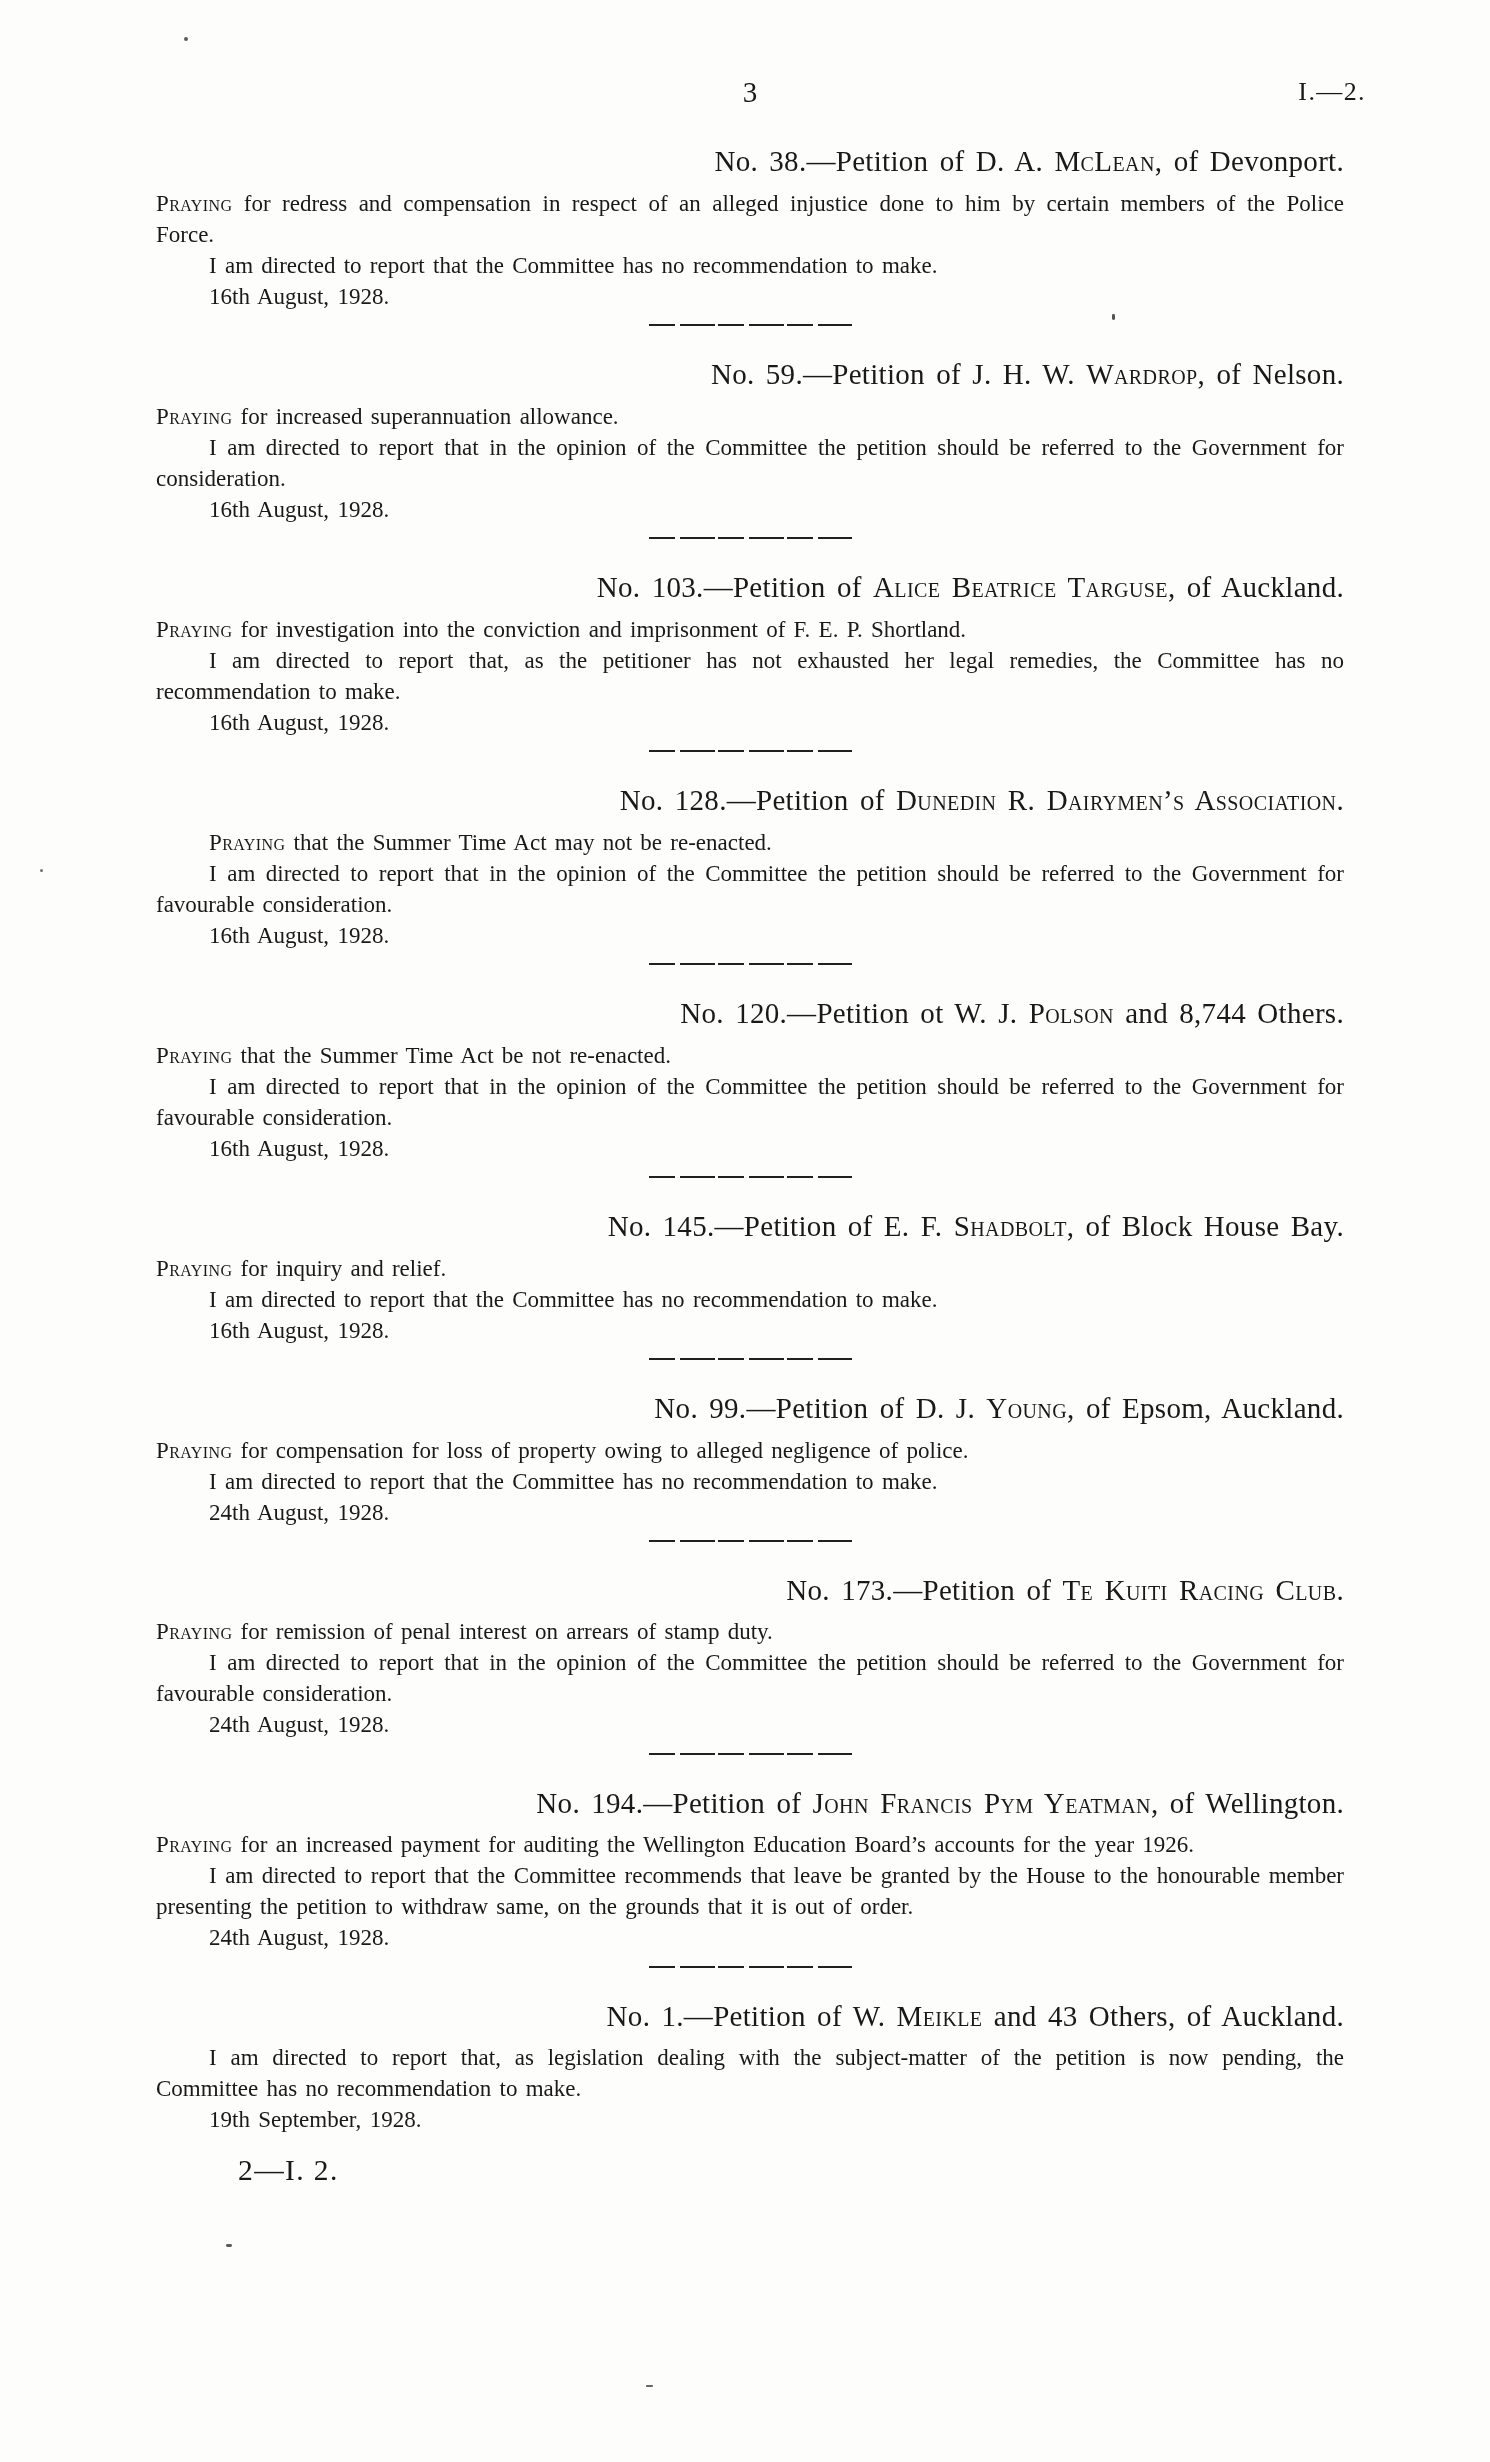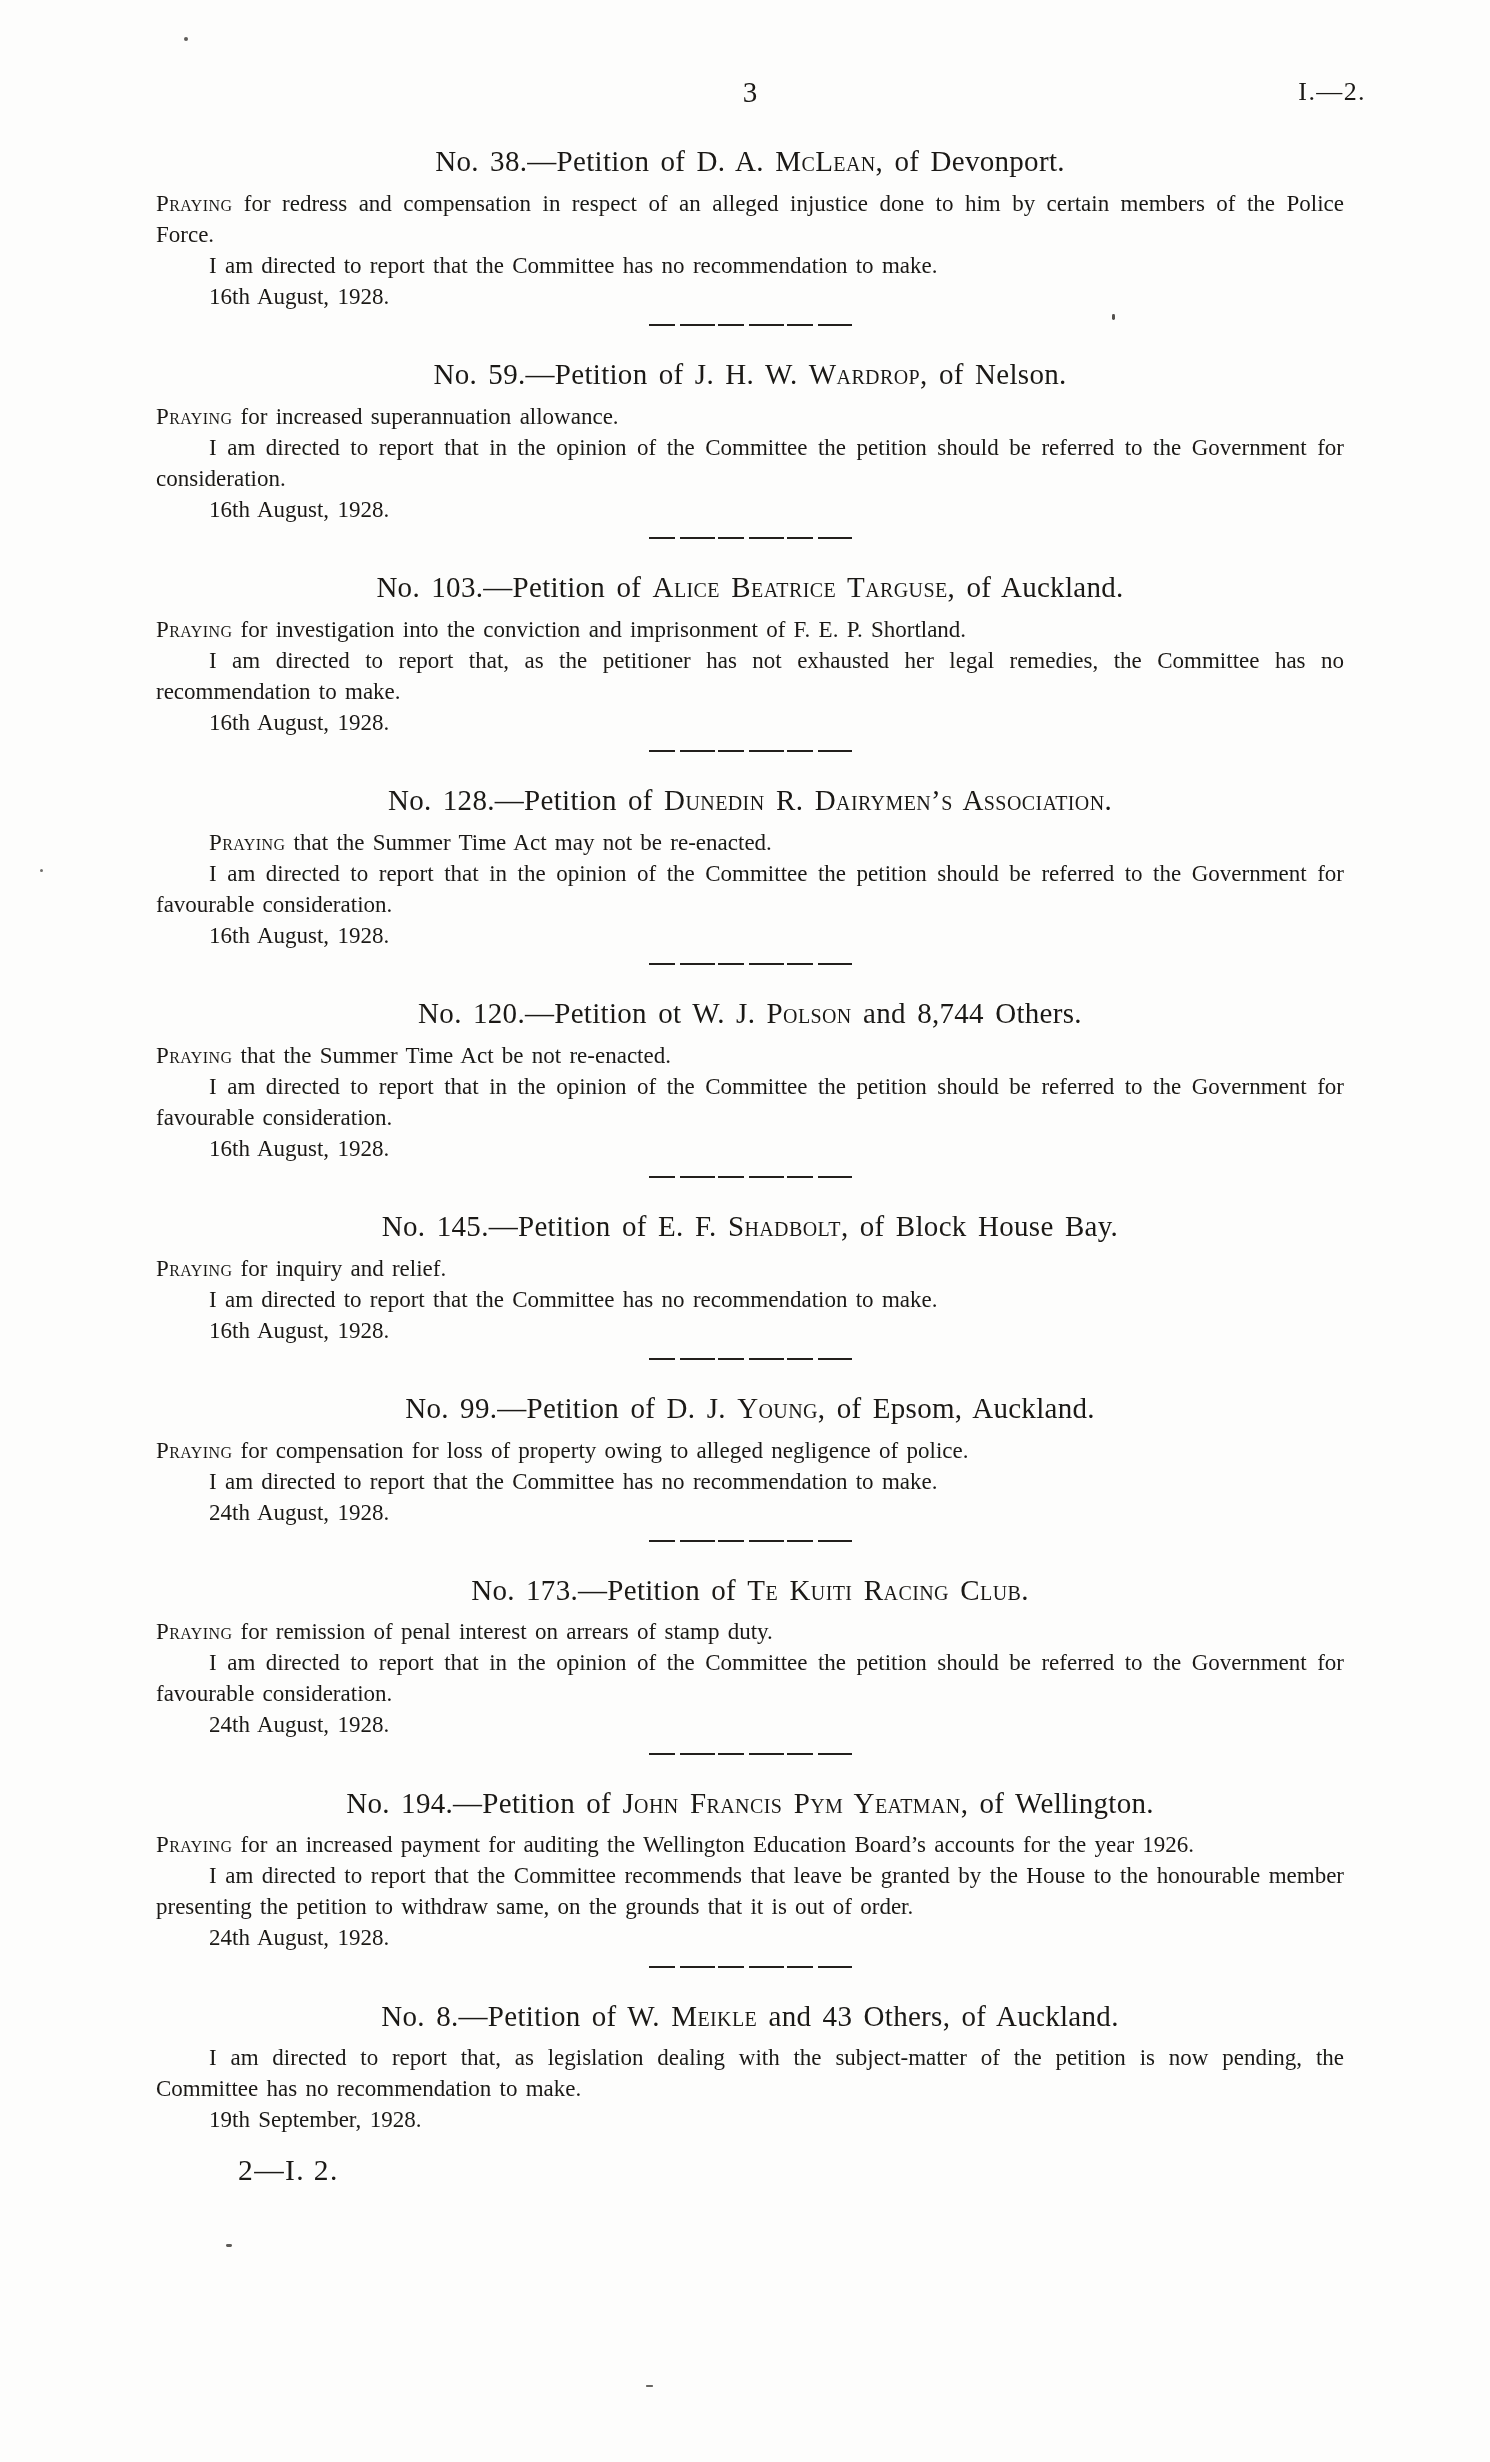--- a/index.html
+++ b/index.html
@@ -24,21 +24,21 @@
   }
   .paper-ref {
     position: absolute; right: -22px; top: 0;
     font-size: 26px; line-height: 34px; letter-spacing: 1.4px;
   }
 
   
   .entry-heading {
     font-size: 29px; font-weight: normal;
     line-height: 33px;
-    text-align: center;
+    text-align: right;
     margin: 0 0 9.6px 0;
     word-spacing: 0.13em;
     letter-spacing: 0.3px;
   }
   .para {
     margin: 0;
     font-size: 23px;
     line-height: 31px;
     text-align: justify;
     word-spacing: 0.11em;
@@ -143,21 +143,21 @@
       </section>
       <div class="divider"></div>
       <section class="entry">
         <h2 class="entry-heading"><span>No. 194.—Petition of </span><span class="sc">John Francis Pym Yeatman</span><span>, of Wellington.</span></h2>
         <p class="para"><span class="sc">Praying</span><span> for an increased payment for auditing the Wellington Education Board’s accounts for the year 1926.</span></p>
         <p class="para indent"><span>I am directed to report that the Committee recommends that leave be granted by the House to the honourable member presenting the petition to withdraw same, on the grounds that it is out of order.</span></p>
         <p class="para indent"><span>24th August, 1928.</span></p>
       </section>
       <div class="divider"></div>
       <section class="entry">
-        <h2 class="entry-heading"><span>No. 8.—Petition of W. </span><span class="sc">Meikle</span><span> and 43 Others, of Auckland.</span></h2>
+        <h2 class="entry-heading"><span>No. 1.—Petition of W. </span><span class="sc">Meikle</span><span> and 43 Others, of Auckland.</span></h2>
         <p class="para indent"><span>I am directed to report that, as legislation dealing with the subject-matter of the petition is now pending, the Committee has no recommendation to make.</span></p>
         <p class="para indent"><span>19th September, 1928.</span></p>
       </section>
     </main>
 
   <div class="doc-footer">2—I. 2.</div>
 
 </div>
 
 

